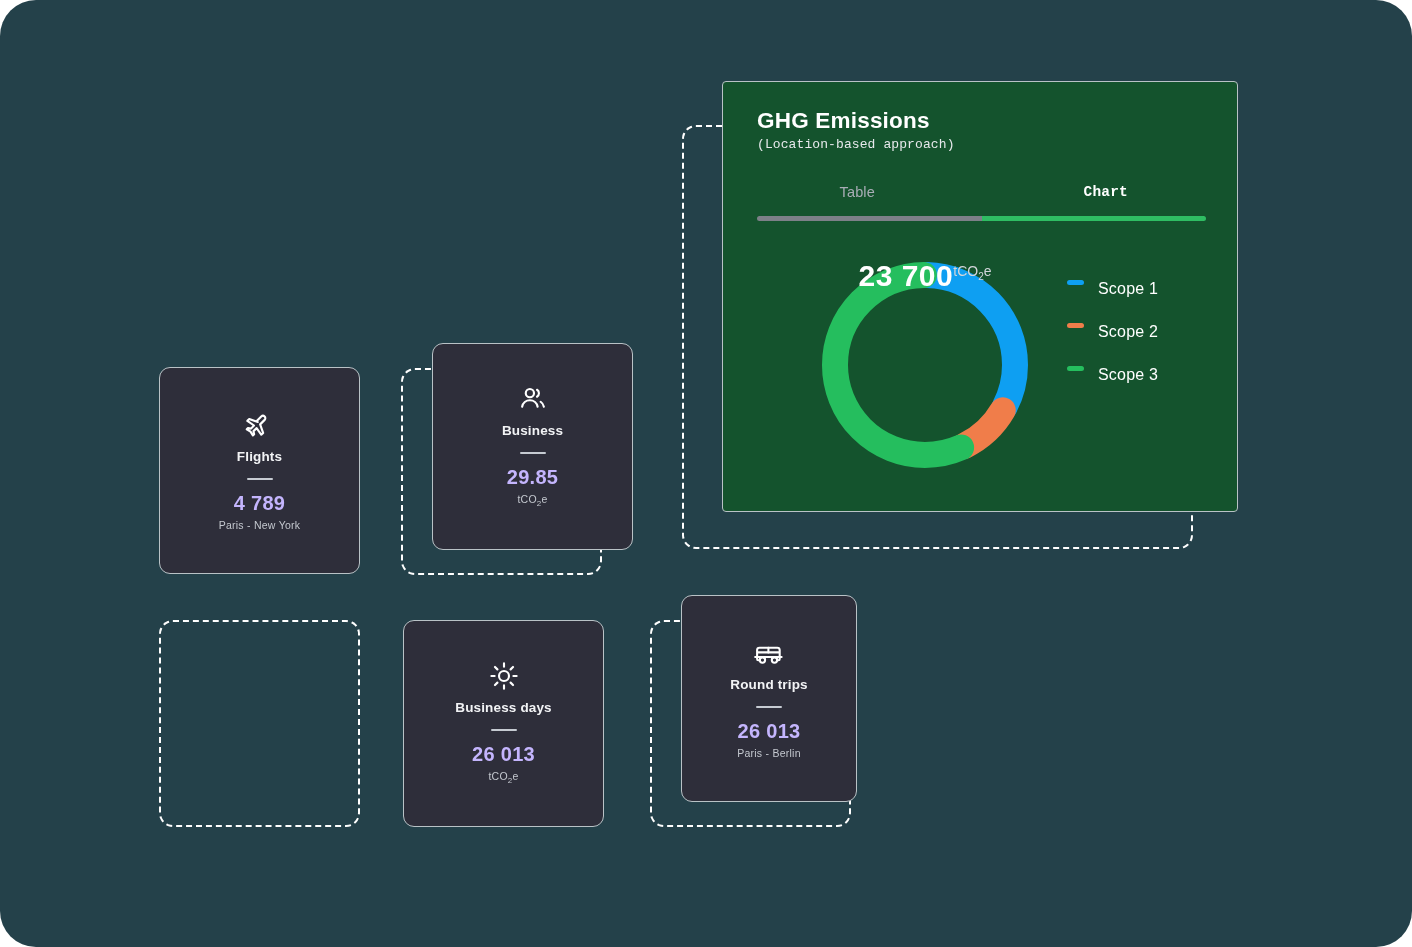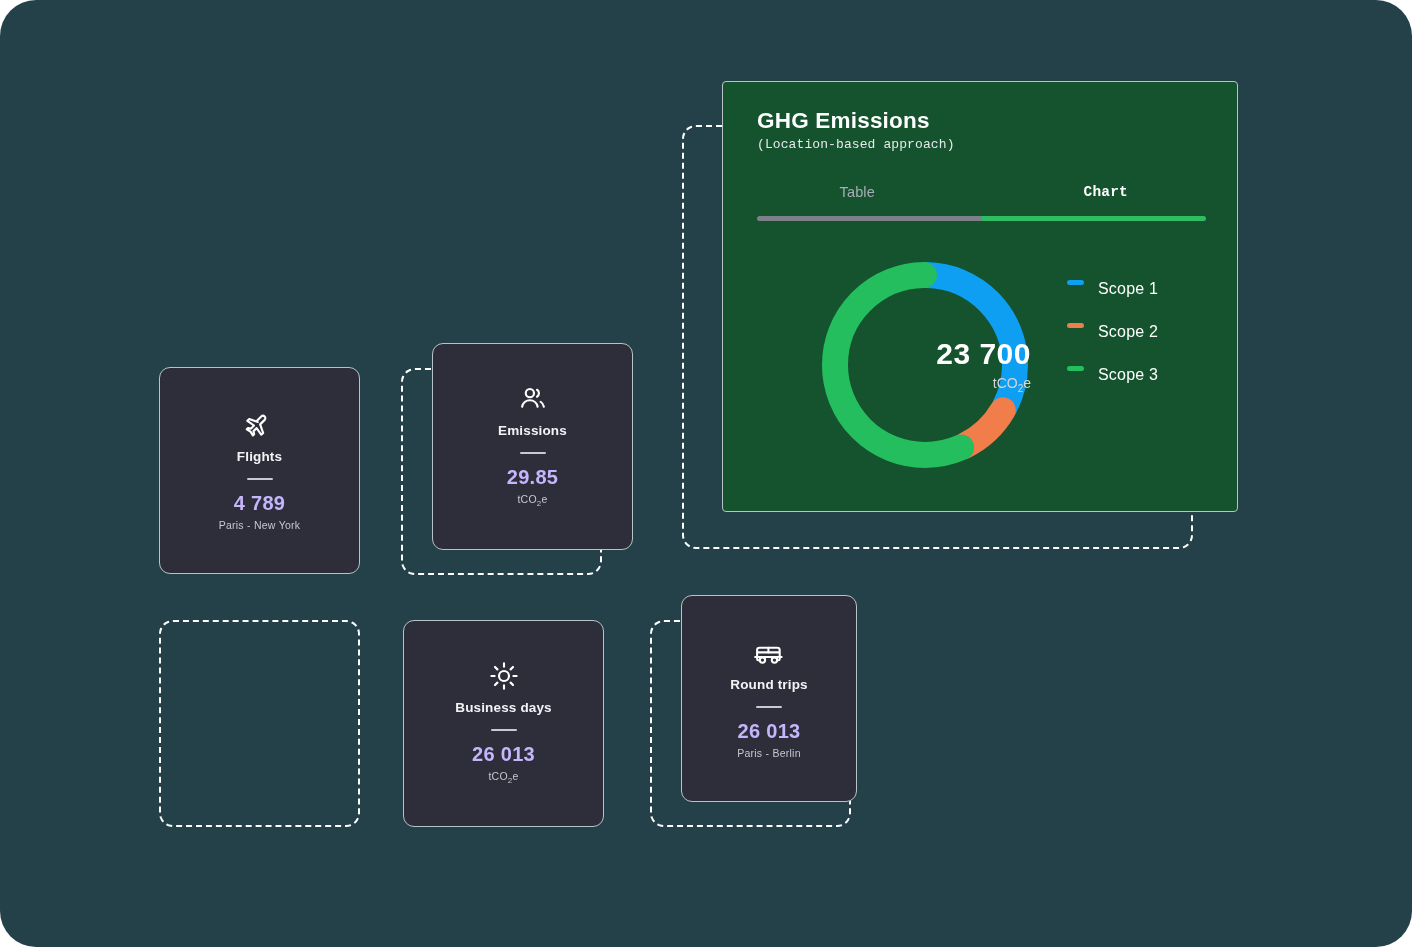--- a/index.html
+++ b/index.html
@@ -163,22 +163,22 @@
     position: absolute;
     left: 96px;
     top: 177px;
     width: 212px;
     height: 212px;
   }
   #donut-center {
     position: absolute;
     inset: 0;
     display: flex;
-    flex-direction: column;
-    align-items: flex-end;
+    flex-direction: row;
+    align-items: flex-start;
     justify-content: center;
     pointer-events: none;
   }
   #donut-total {
     font-size: 30px;
     font-weight: 700;
     color: #ffffff;
     letter-spacing: .5px;
   }
   #donut-unit {
@@ -241,21 +241,21 @@
 
   <div class="card" style="left:432px; top:343px; width:201px; height:207px;">
     <span class="icon-wrap">
       <svg width="30" height="30" viewBox="0 0 24 24" fill="none" stroke="#ffffff" stroke-width="1.7" stroke-linecap="round" stroke-linejoin="round">
         <circle cx="9.5" cy="7.3" r="3.3"></circle>
         <path d="M3.3 18.2a6.3 6.3 0 0 1 12.4 0"></path>
         <path d="M15.2 4.6a3.3 3.3 0 0 1 0 5.6"></path>
         <path d="M18.1 14.2a6.3 6.3 0 0 1 2.6 4"></path>
       </svg>
     </span>
-    <div class="card-title">Emissions</div>
+    <div class="card-title">Business</div>
     <div class="divider"></div>
     <div class="card-value">29.85</div>
     <div class="card-sub">tCO<sub>2</sub>e</div>
   </div>
 
   <div class="card" style="left:403px; top:620px; width:201px; height:207px;">
     <span class="icon-wrap">
       <svg width="30" height="30" viewBox="0 0 24 24" fill="none" stroke="#ffffff" stroke-width="1.7" stroke-linecap="round" stroke-linejoin="round">
         <circle cx="12" cy="12" r="4"></circle>
         <path d="M12 1.9v2.6M12 19.5v2.6M4.8 4.8l1.9 1.9M17.3 17.3l1.9 1.9M1.9 12h2.6M19.5 12h2.6M4.8 19.2l1.9-1.9M17.3 6.7l1.9-1.9"></path>

